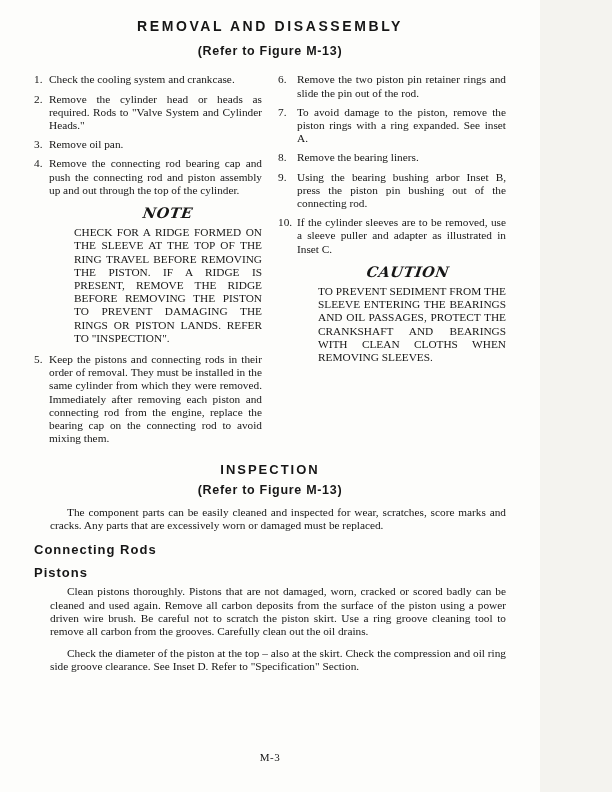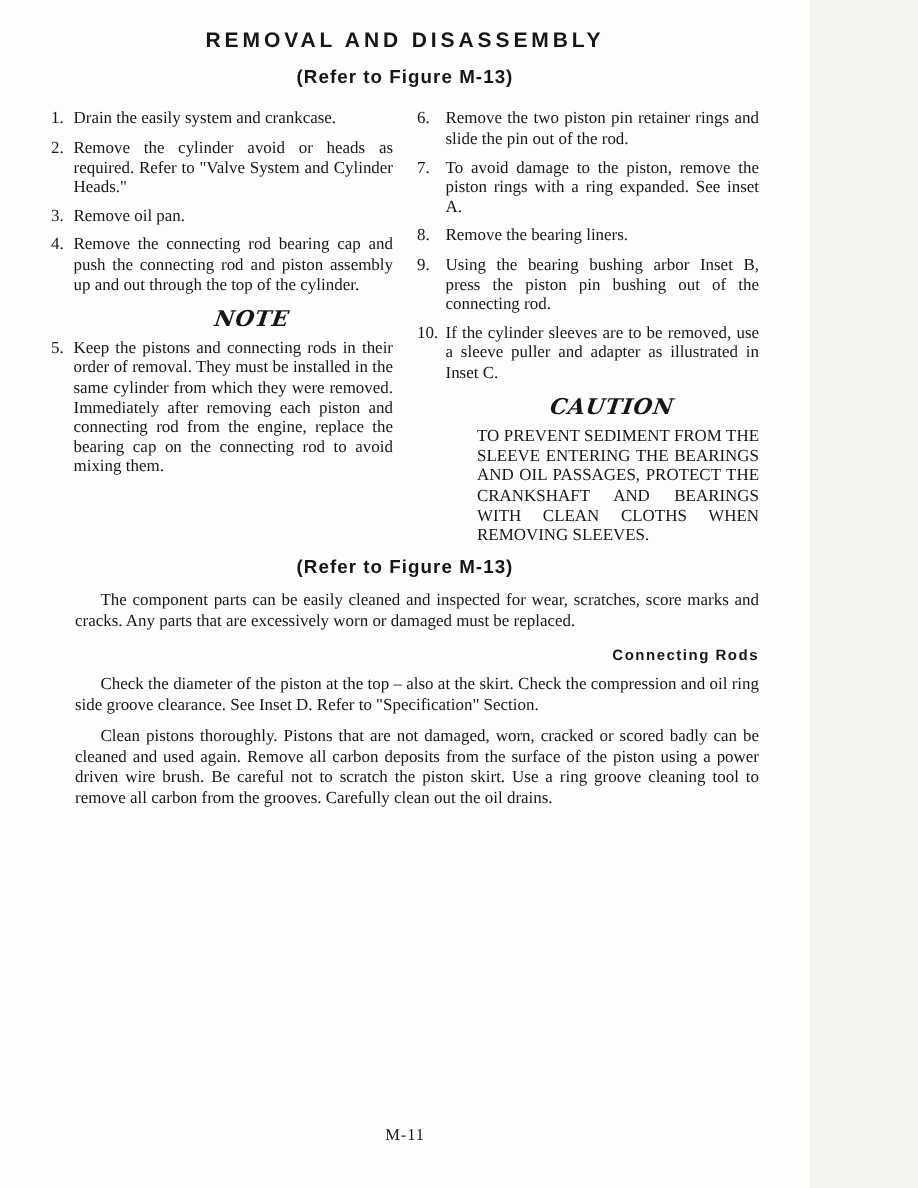--- a/index.html
+++ b/index.html
@@ -73,24 +73,24 @@
   }
   .mid-figref {
     text-align: center;
     font-family: "Liberation Sans", sans-serif;
     font-weight: 700;
     font-size: 12.5px;
     letter-spacing: 0.7px;
     margin: 0 0 9px 0;
   }
   .sub-head {
-    text-align: right;
+    text-align: left;
     font-family: "Liberation Sans", sans-serif;
     font-weight: 700;
-    font-size: 10px;
+    font-size: 13px;
     letter-spacing: 1px;
     margin: 10px 0 6px 0;
   }
   .para {
     text-align: justify;
     text-indent: 17px;
     margin: 0 0 8px 16px;
     line-height: 13.4px;
   }
   .footer {
@@ -110,35 +110,36 @@
   <div>
     <div class="title">REMOVAL AND DISASSEMBLY</div>
     <div class="figref">(Refer to Figure M-13)</div>
   </div>
 
   <div class="cols">
 
     <div class="col col-left">
       <div class="li">
         <span class="num">1.</span>
-        <span class="txt">Drain the easily system and crankcase.</span>
+        <span class="txt">Check the cooling system and crankcase.</span>
       </div>
       <div class="li">
         <span class="num">2.</span>
-        <span class="txt">Remove the cylinder avoid or heads as required. Refer to "Valve System and Cylinder Heads."</span>
+        <span class="txt">Remove the cylinder head or heads as required. Rods to "Valve System and Cylinder Heads."</span>
       </div>
       <div class="li">
         <span class="num">3.</span>
         <span class="txt">Remove oil pan.</span>
       </div>
       <div class="li">
         <span class="num">4.</span>
         <span class="txt">Remove the connecting rod bearing cap and push the connecting rod and piston assembly up and out through the top of the cylinder.</span>
       </div>
       <div class="script-head">NOTE</div>
+      <div class="callout">CHECK FOR A RIDGE FORMED ON THE SLEEVE AT THE TOP OF THE RING TRAVEL BEFORE REMOVING THE PISTON. IF A RIDGE IS PRESENT, REMOVE THE RIDGE BEFORE REMOVING THE PISTON TO PREVENT DAMAGING THE RINGS OR PISTON LANDS. REFER TO "INSPECTION".</div>
       <div class="li">
         <span class="num">5.</span>
         <span class="txt">Keep the pistons and connecting rods in their order of removal. They must be installed in the same cylinder from which they were removed. Immediately after removing each piston and connecting rod from the engine, replace the bearing cap on the connecting rod to avoid mixing them.</span>
       </div>
     </div>
 
     <div class="col col-right">
       <div class="li">
         <span class="num">6.</span>
         <span class="txt">Remove the two piston pin retainer rings and slide the pin out of the rod.</span>
@@ -159,24 +160,26 @@
         <span class="num">10.</span>
         <span class="txt">If the cylinder sleeves are to be removed, use a sleeve puller and adapter as illustrated in Inset C.</span>
       </div>
       <div class="script-head">CAUTION</div>
       <div class="callout">TO PREVENT SEDIMENT FROM THE SLEEVE ENTERING THE BEARINGS AND OIL PASSAGES, PROTECT THE CRANKSHAFT AND BEARINGS WITH CLEAN CLOTHS WHEN REMOVING SLEEVES.</div>
     </div>
 
   </div>
 
   <div>
+    <div class="mid-title">INSPECTION</div>
     <div class="mid-figref">(Refer to Figure M-13)</div>
     <p class="para">The component parts can be easily cleaned and inspected for wear, scratches, score marks and cracks. Any parts that are excessively worn or damaged must be replaced.</p>
 
     <div class="sub-head">Connecting Rods</div>
 
+    <div class="sub-head">Pistons</div>
+    <p class="para">Clean pistons thoroughly. Pistons that are not damaged, worn, cracked or scored badly can be cleaned and used again. Remove all carbon deposits from the surface of the piston using a power driven wire brush. Be careful not to scratch the piston skirt. Use a ring groove cleaning tool to remove all carbon from the grooves. Carefully clean out the oil drains.</p>
     <p class="para">Check the diameter of the piston at the top – also at the skirt. Check the compression and oil ring side groove clearance. See Inset D. Refer to "Specification" Section.</p>
-    <p class="para">Clean pistons thoroughly. Pistons that are not damaged, worn, cracked or scored badly can be cleaned and used again. Remove all carbon deposits from the surface of the piston using a power driven wire brush. Be careful not to scratch the piston skirt. Use a ring groove cleaning tool to remove all carbon from the grooves. Carefully clean out the oil drains.</p>
   </div>
 
-  <div class="footer">M-11</div>
+  <div class="footer">M-3</div>
 
 </div>
 
 </body></html>

